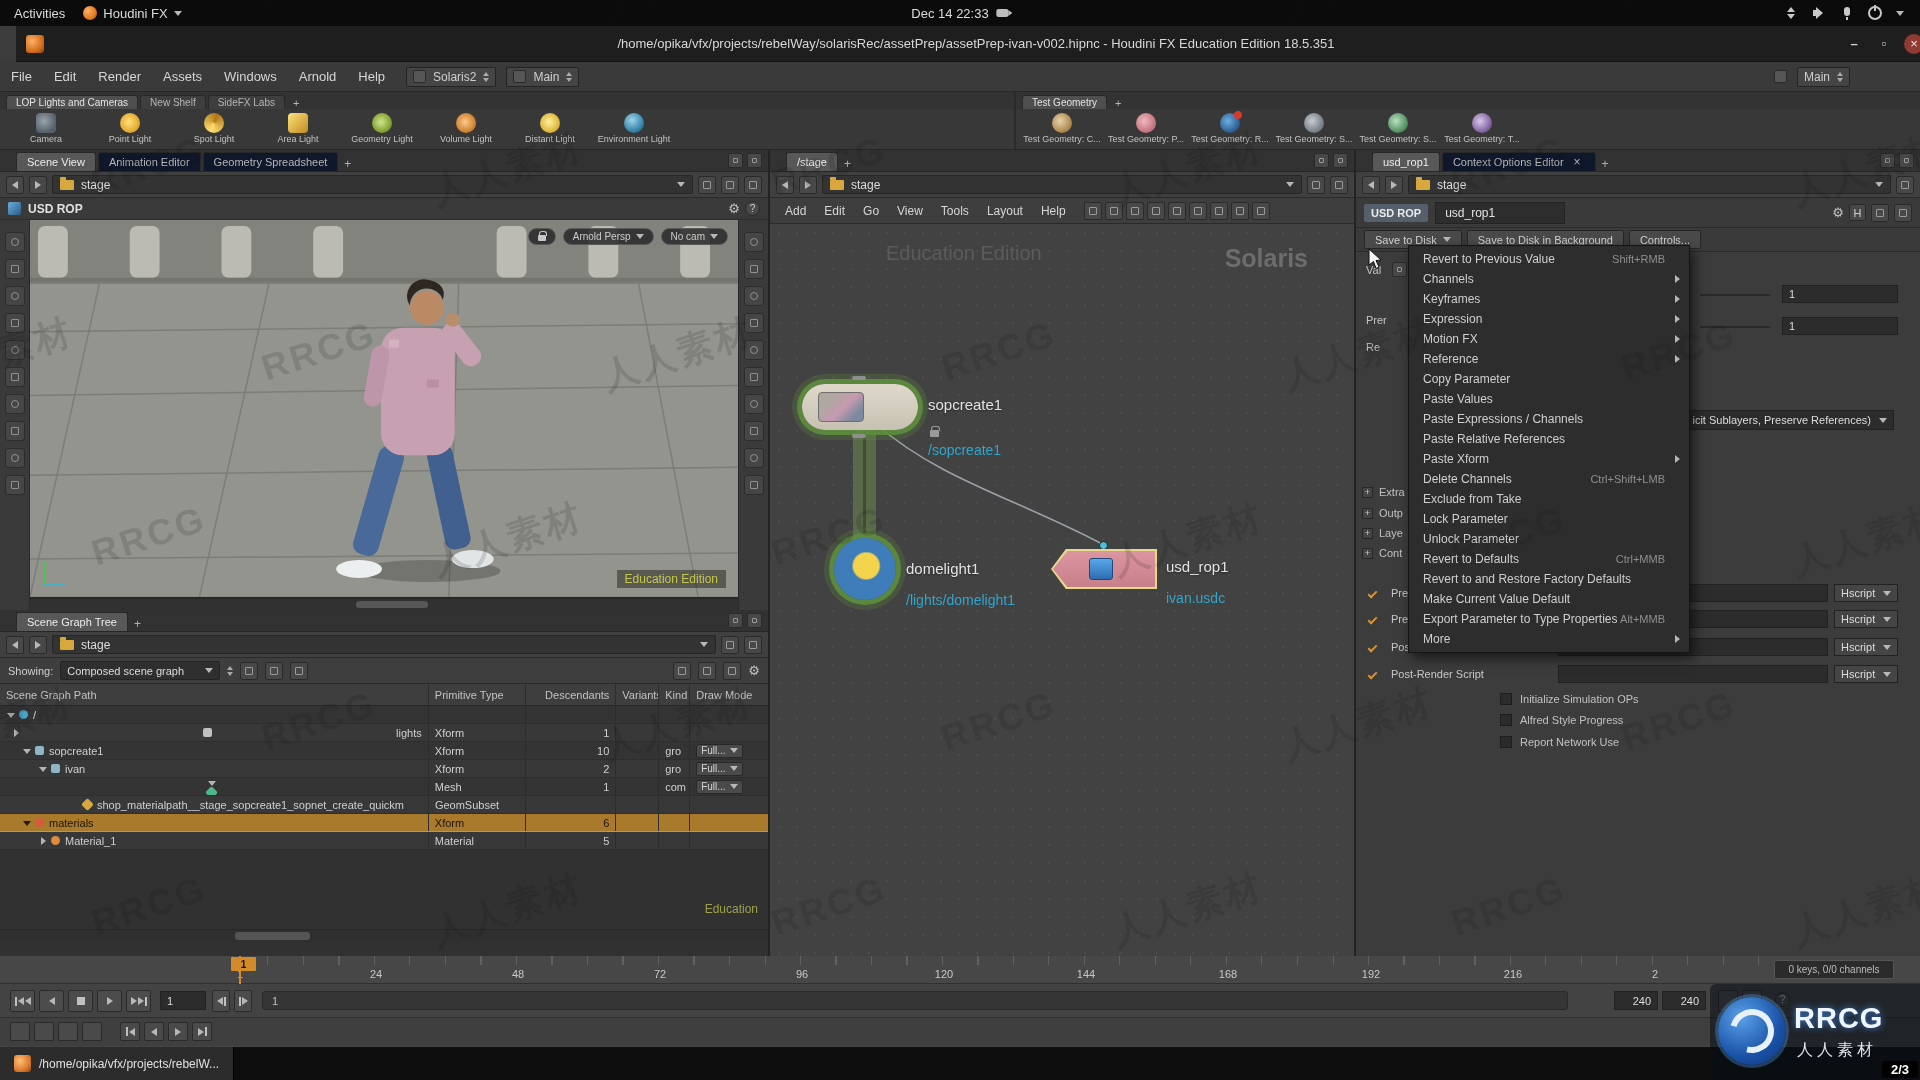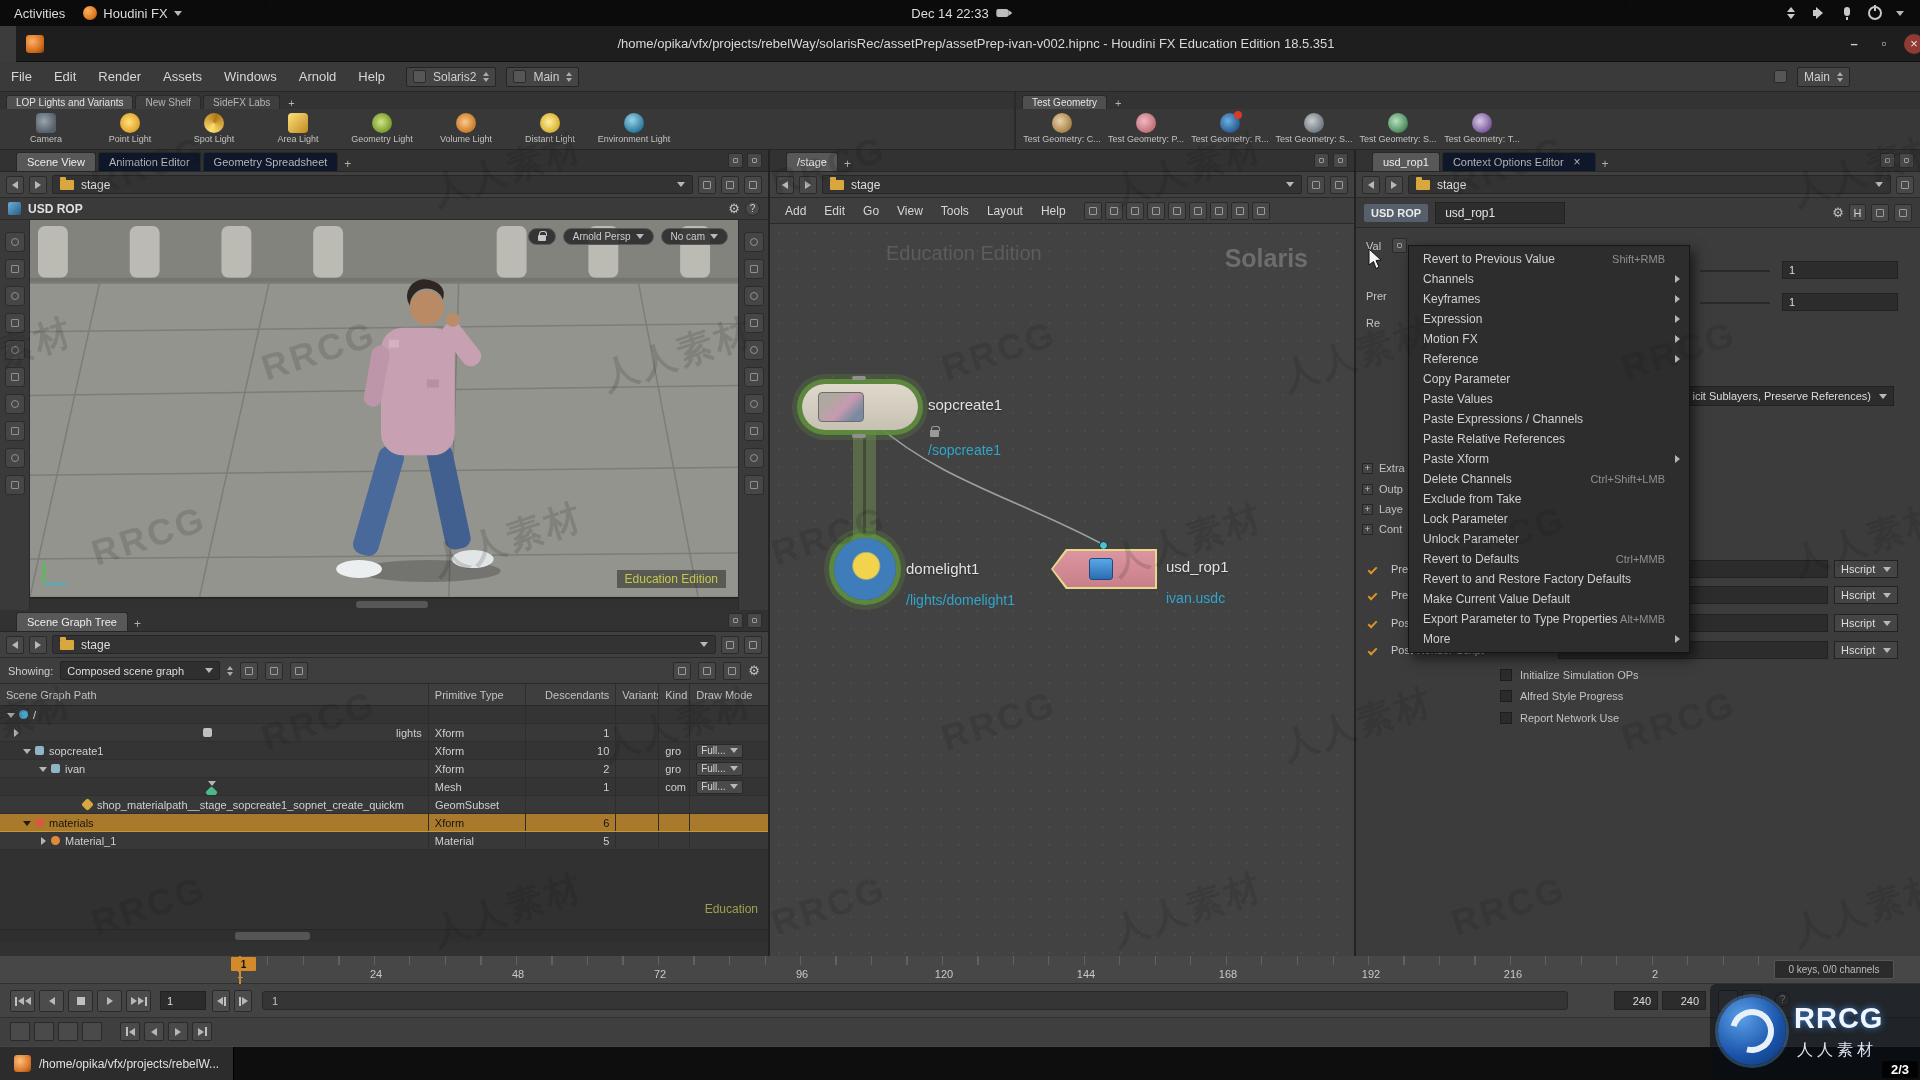--- a/index.html
+++ b/index.html
@@ -270,21 +270,21 @@
     <span class="combo">
       <span>Main</span>
       <span class="spin"></span>
     </span>
   </span>
 </div>
 
 <div class="shelf">
   <div class="shelf-half shelf-left">
     <div class="shelf-tabs">
-      <span class="stab active">LOP Lights and Variants</span>
+      <span class="stab active">LOP Lights and Cameras</span>
       <span class="stab">New Shelf</span>
       <span class="stab">SideFX Labs</span>
       <span class="stab-add">+</span>
     </div>
     <div class="shelf-tools">
       <div class="tool">
           <span class="tool-ico i-cam"></span>
           <span>Camera</span>
         </div>
       <div class="tool">
@@ -742,20 +742,28 @@
   <div class="phead">
     <span class="ptype-badge">USD ROP</span>
     <span class="pname">usd_rop1</span>
     <span class="phead-right">
       <span class="gear">⚙</span>
       <span class="hbadge">H</span>
       <span class="isq"></span>
       <span class="isq"></span>
     </span>
   </div>
+  <div class="btnrow">
+    <span class="hbtn">
+        <span>Save to Disk</span>
+        <span class="chev-d"></span>
+      </span>
+    <span class="hbtn">Save to Disk in Background</span>
+    <span class="hbtn">Controls...</span>
+  </div>
   <div class="paramsbody">
     <span class="frag" style="top:12px;">Val</span>
     <span class="isq small" style="position:absolute;left:36px;top:10px;"></span>
     <span class="frag" style="top:62px;">Prer</span>
     <span class="frag" style="top:89px;">Re</span>
     <div class="vfield" style="top:33px;">
         <span class="field">
           <span>1</span>
         </span>
       </div>

